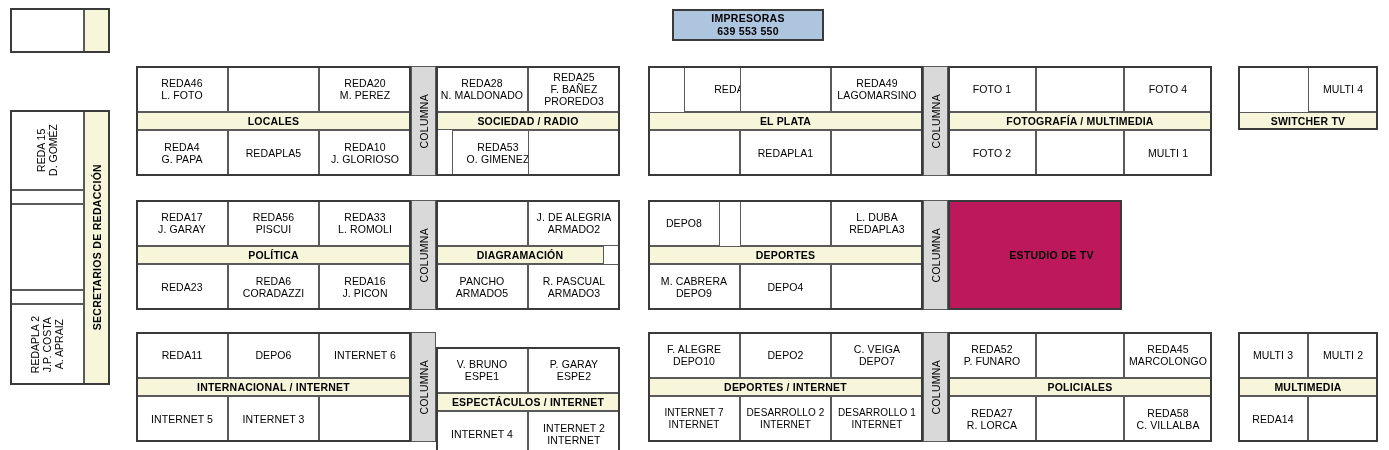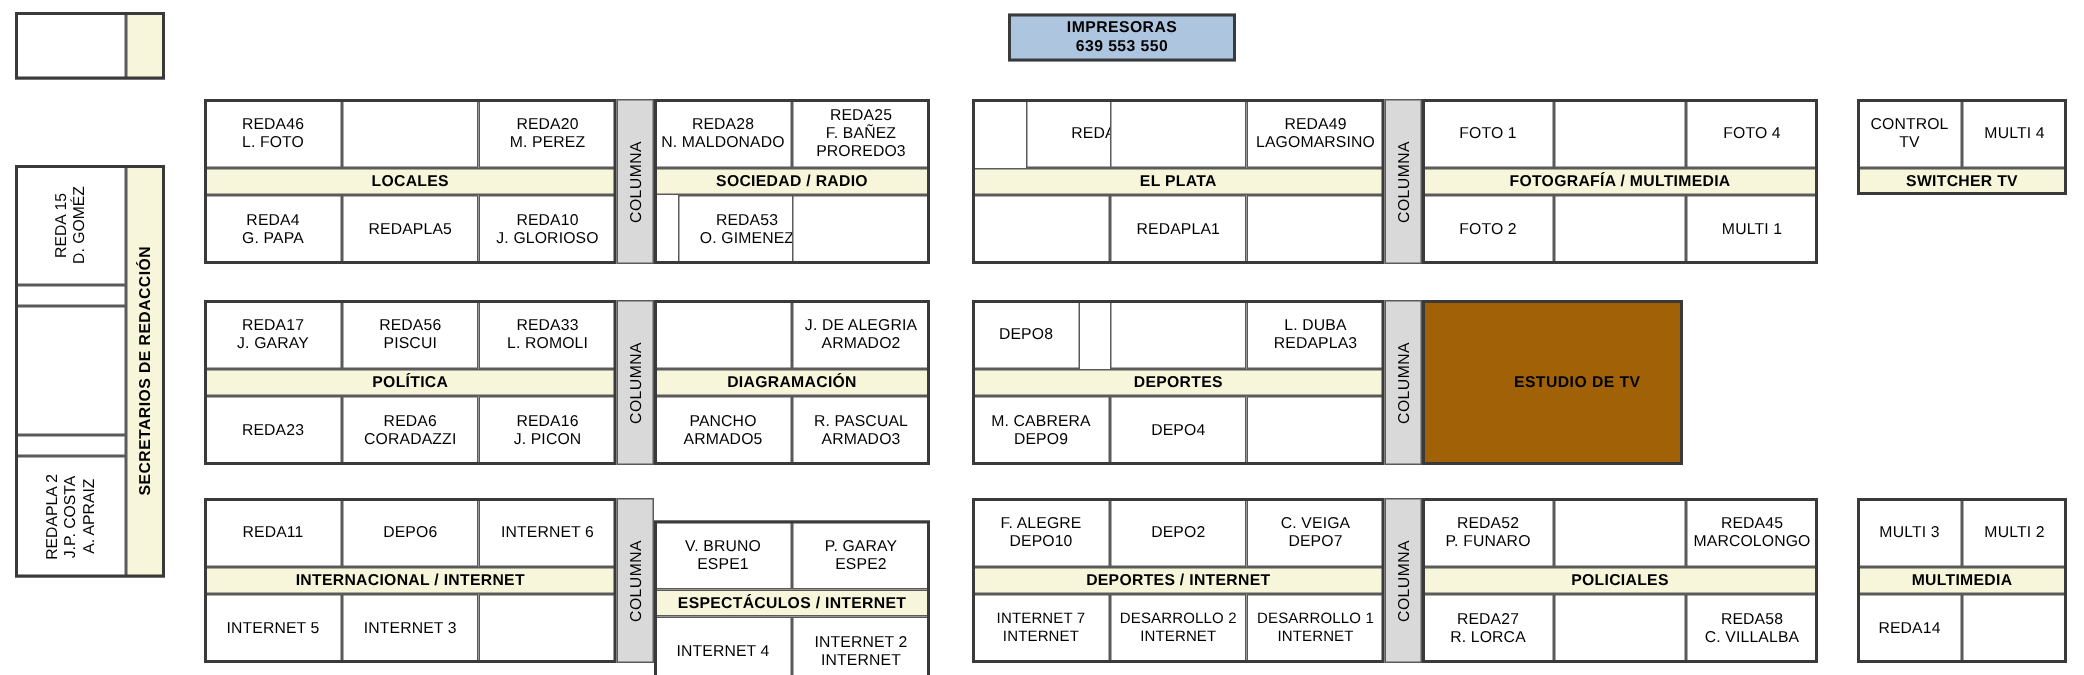--- a/index.html
+++ b/index.html
@@ -92,21 +92,21 @@
     font-size: 10.5px;
     font-weight: bold;
     line-height: 13px;
     letter-spacing: .3px;
   }
 
   
   .studio {
     box-sizing: border-box;
     border: 2px solid #3a3a3a;
-    background: #a16207;
+    background: #be185d;
     display: flex;
     align-items: center;
     justify-content: center;
     font-size: 10.5px;
     font-weight: bold;
     letter-spacing: .3px;
     padding-left: 33px;
   }
 
   
@@ -237,21 +237,20 @@
     <div class="cell abs" style="left:88px;top:0;width:88px;height:46px;"></div>
     <div class="cell abs" style="left:176px;top:0;width:88px;height:46px;">FOTO 4</div>
     <div class="band abs" style="left:0;top:46px;width:264px;height:18px;">FOTOGRAFÍA / MULTIMEDIA</div>
     <div class="cell abs" style="left:0;top:64px;width:88px;height:46px;">FOTO 2</div>
     <div class="cell abs" style="left:88px;top:64px;width:88px;height:46px;"></div>
     <div class="cell abs" style="left:176px;top:64px;width:88px;height:46px;">MULTI 1</div>
     <div class="blockframe abs" style="left:0;top:0;width:264px;height:110px;"></div>
   </div>
 
   <div class="abs" style="left:1238px;top:66px;width:140px;height:64px;">
-    <div class="cell abs" style="left:0;top:0;width:70px;height:46px;">CONTROL TV</div>
     <div class="cell abs" style="left:70px;top:0;width:70px;height:46px;">MULTI 4</div>
     <div class="band abs" style="left:0;top:46px;width:140px;height:18px;">SWITCHER TV</div>
     <div class="blockframe abs" style="left:0;top:0;width:140px;height:64px;"></div>
   </div>
 
   <div class="abs" style="left:136px;top:200px;width:275px;height:110px;">
     <div class="cell abs" style="left:0;top:0;width:92px;height:46px;">REDA17
 J. GARAY</div>
     <div class="cell abs" style="left:92px;top:0;width:91px;height:46px;">REDA56
 PISCUI</div>
@@ -266,21 +265,21 @@
     <div class="blockframe abs" style="left:0;top:0;width:275px;height:110px;"></div>
   </div>
   <div class="columna abs" style="left:411px;top:200px;width:25px;height:110px;">
     <span>COLUMNA</span>
   </div>
 
   <div class="abs" style="left:436px;top:200px;width:184px;height:110px;">
     <div class="cell abs" style="left:0;top:0;width:92px;height:46px;"></div>
     <div class="cell abs" style="left:92px;top:0;width:92px;height:46px;">J. DE ALEGRIA
 ARMADO2</div>
-    <div class="band abs" style="left:0;top:46px;width:184px;height:18px;">DIAGRAMACIÓN</div>
+    <div class="band abs" style="left:0;top:46px;width:168px;height:18px;">DIAGRAMACIÓN</div>
     <div class="cell abs" style="left:0;top:64px;width:92px;height:46px;">PANCHO
 ARMADO5</div>
     <div class="cell abs" style="left:92px;top:64px;width:92px;height:46px;">R. PASCUAL
 ARMADO3</div>
     <div class="blockframe abs" style="left:0;top:0;width:184px;height:110px;"></div>
   </div>
 
   <div class="abs" style="left:648px;top:200px;width:275px;height:110px;">
     <div class="cell abs" style="left:0;top:0;width:72px;height:46px;">DEPO8</div>
     <div class="cell abs" style="left:92px;top:0;width:91px;height:46px;"></div>

